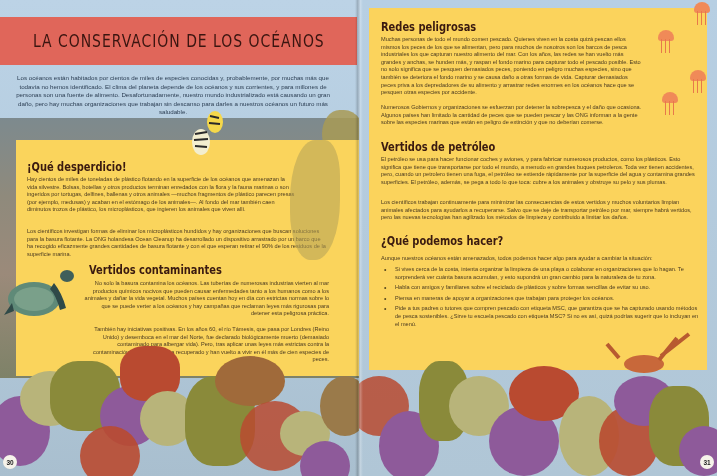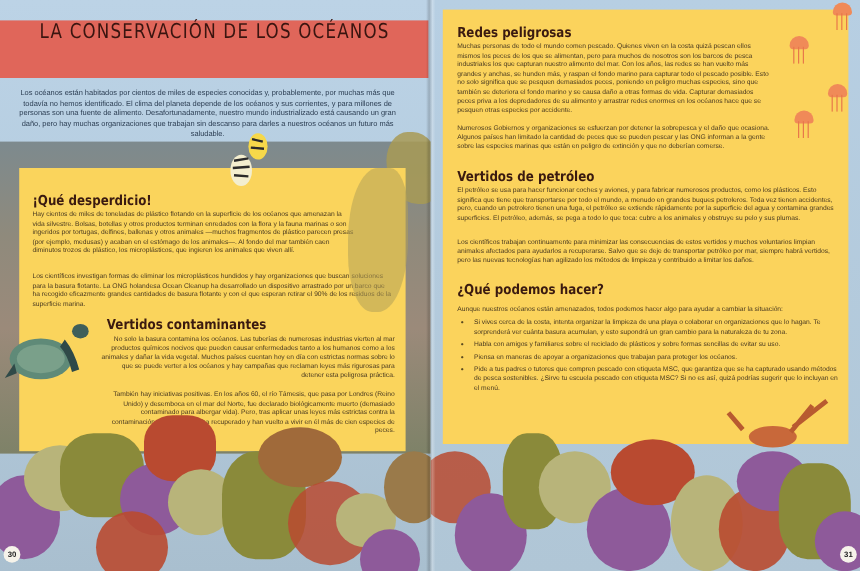--- a/index.html
+++ b/index.html
@@ -8,29 +8,29 @@
 
   .spread { position: absolute; left: 0; top: 0; width: 717px; height: 476px; }
   .page { position: absolute; top: 0; height: 476px; overflow: hidden; }
   .page-left { left: 0; width: 359px; background: linear-gradient(180deg, #bcd3e6 0%, #b5cde0 40%, #a9bfcf 100%); }
   .page-right { left: 359px; width: 358px; background: linear-gradient(180deg, #b7cfe3 0%, #b0c6d6 100%); }
   .spine { position: absolute; left: 355px; top: 0; width: 8px; height: 476px;
            background: linear-gradient(90deg, rgba(0,0,0,0.0), rgba(0,0,0,0.18), rgba(255,255,255,0.25), rgba(0,0,0,0.0)); z-index: 20; }
 
   
   .title-band { position: absolute; left: 0; top: 17px; width: 357px; height: 48px; background: #e0665a;
-                display: flex; align-items: flex-start; justify-content: center; }
+                display: flex; align-items: center; justify-content: center; }
   .title-band h1 { font-family: "DejaVu Sans", sans-serif; font-weight: normal; font-size: 17px; letter-spacing: 1.2px;
                    color: #3a1510; transform: scaleX(0.82); white-space: nowrap; }
   .intro { position: absolute; left: 8px; top: 74px; width: 330px; font-size: 6.2px; line-height: 8.6px;
            text-align: center; color: #2b3d52; }
 
   .bg-left-rocks { position: absolute; left: 0; top: 118px; width: 359px; height: 260px;
                    background: linear-gradient(180deg, #7d8a8e 0%, #8f8a7c 30%, #9b8a7a 60%, #7e8268 100%); }
-  .left-box { position: absolute; left: 16px; top: 140px; width: 322px; height: 236px; background: #fad45c; }
+  .left-box { position: absolute; left: 16px; top: 140px; width: 352px; height: 236px; background: #fad45c; }
   .h2 { font-family: "DejaVu Sans", sans-serif; font-weight: bold; color: #3a1a10; font-size: 11.5px;
         transform-origin: left center; transform: scaleX(0.86); white-space: nowrap; }
   .para { font-size: 5.6px; line-height: 7.6px; color: #4a3a20; }
   .left-box .h2 { position: absolute; left: 11px; top: 20px; }
   .left-box .p1 { position: absolute; left: 11px; top: 36px; width: 268px; }
   .left-box .p2 { position: absolute; left: 11px; top: 88px; width: 300px; }
   .left-box .h2b { position: absolute; left: 73px; top: 123px; }
   .left-box .p3 { position: absolute; left: 68px; top: 140px; width: 245px; text-align: right; }
   .left-box .p4 { position: absolute; left: 76px; top: 186px; width: 237px; text-align: right; }
 

